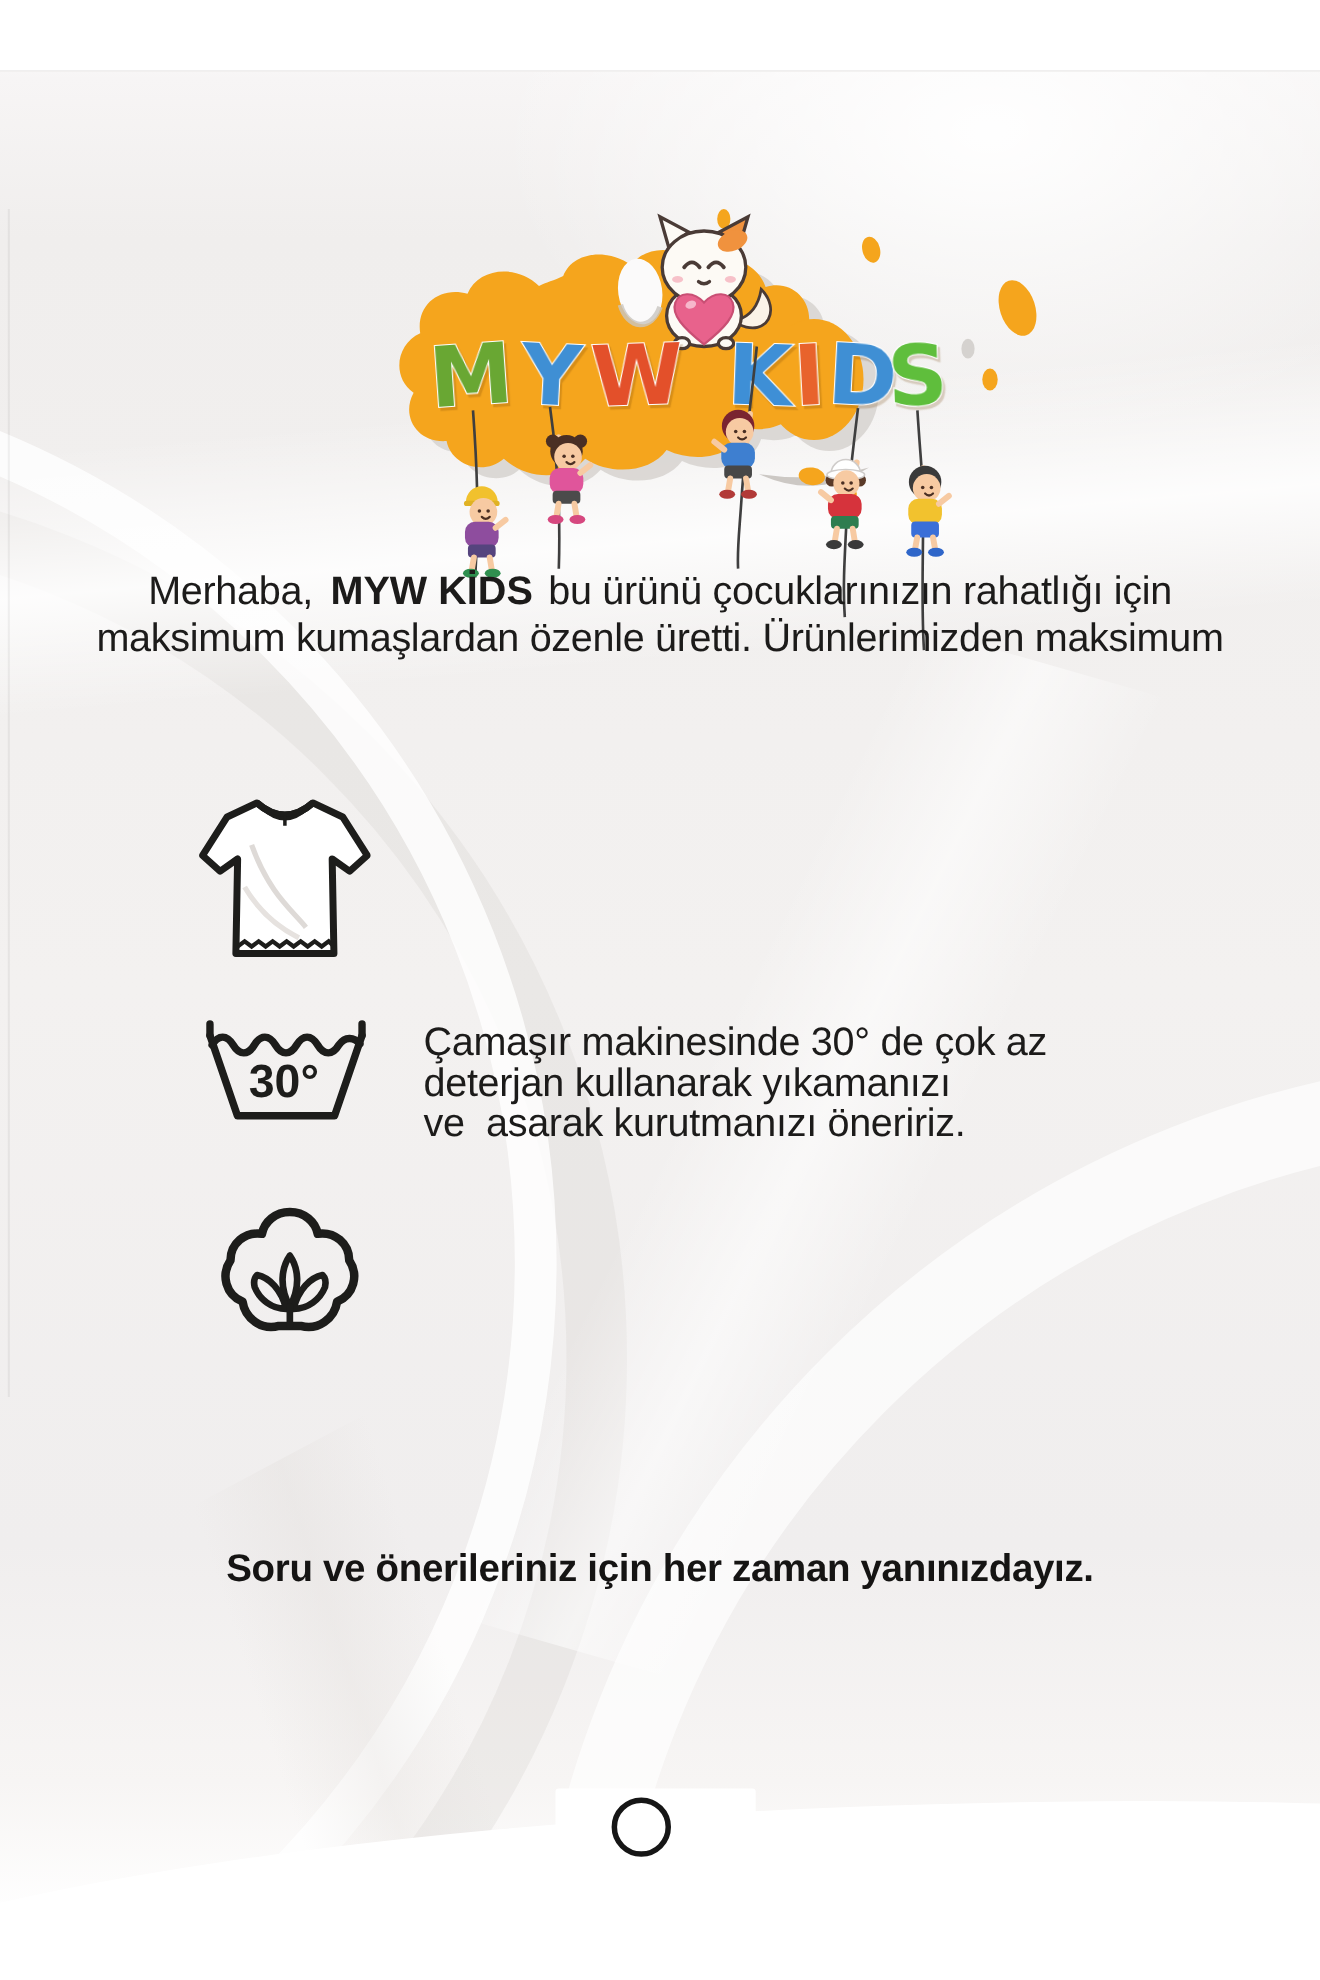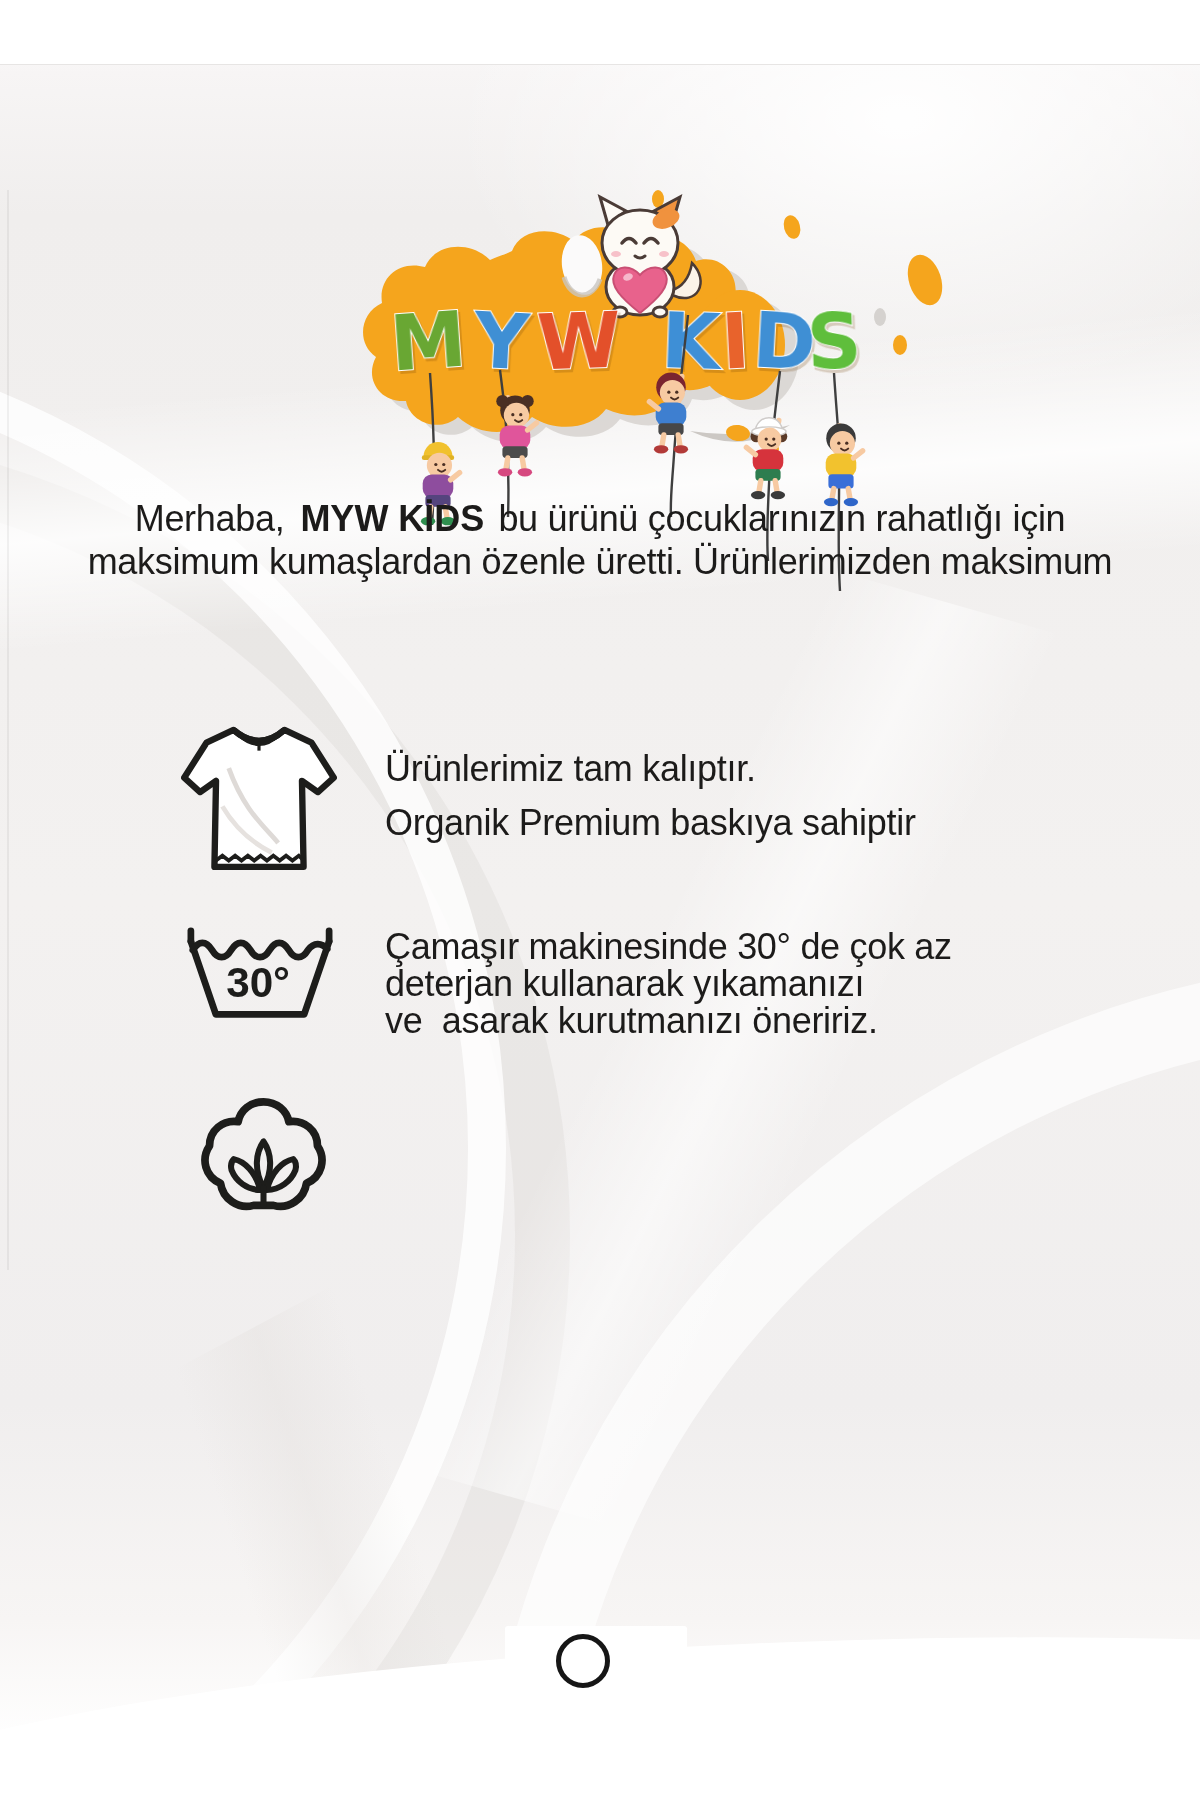--- a/index.html
+++ b/index.html
@@ -26,21 +26,21 @@
     background:linear-gradient(100deg,rgba(226,222,219,0) 35%,rgba(226,222,219,.35) 50%,rgba(226,222,219,0) 65%);}
   .sweep-bottom{position:absolute;left:-220px;top:1648px;width:1750px;height:420px;background:#ffffff;
     border-radius:55% 45% 0 0 / 150px 80px 0 0;transform:rotate(-2.5deg);}
   .edge-left{position:absolute;left:7px;top:190px;width:2px;height:1080px;background:rgba(0,0,0,.05);}
   
   .logo-svg{position:absolute;left:340px;top:165px;}
   .logo-letter{font-family:"DejaVu Sans","Liberation Sans",sans-serif;font-weight:700;font-size:76px;
     paint-order:stroke;stroke:#ffffff;stroke-width:2px;
     filter:drop-shadow(2px 3px 0 rgba(110,60,0,.22));}
   
-  .intro{position:absolute;left:20px;top:497px;width:1160px;text-align:center;
+  .intro{position:absolute;left:20px;top:515px;width:1160px;text-align:center;
     font-size:36px;line-height:43px;letter-spacing:-.3px;color:#1c1b1a;}
   .intro .brand{font-weight:700;margin:0 14px 0 16px;letter-spacing:0;}
   
   .care-icon{position:absolute;}
   .care-text{position:absolute;left:385px;width:790px;font-size:36px;letter-spacing:-.3px;
     white-space:pre-wrap;color:#1c1b1a;}
   .t1{top:742px;line-height:54px;}
   .t2{top:928px;line-height:37px;}
   .t3{top:1141px;line-height:46px;}
   .wash-badge{font-family:"Liberation Sans",sans-serif;font-weight:700;font-size:44px;}
@@ -231,22 +231,20 @@
   <svg class="care-icon" style="left:181px;top:720px;" width="156" height="160" viewBox="0 0 98 100">
     <path d="M33,6 L16,14 L2,36 L12,45 L22,38 L21,92 L77,92 L76,38 L86,45 L96,36 L82,14 L65,6
              Q49,20 33,6 Z" fill="#ffffff" stroke="#1d1d1b" stroke-width="4" stroke-linejoin="round"></path>
     <path d="M33,6 Q49,20 65,6" fill="none" stroke="#1d1d1b" stroke-width="4"></path>
     <path d="M36,9 Q49,21 62,9" fill="none" stroke="#1d1d1b" stroke-width="2"></path>
     <line x1="49" y1="13" x2="49" y2="19" stroke="#1d1d1b" stroke-width="2"></line>
     <path d="M30,30 C40,58 54,68 61,77" fill="none" stroke="#dedad7" stroke-width="3"></path>
     <path d="M26,54 C36,71 49,79 57,83" fill="none" stroke="#e6e2df" stroke-width="3"></path>
     <path d="M22,88 l4,-3 4,3 4,-3 4,3 4,-3 4,3 4,-3 4,3 4,-3 4,3 4,-3 4,3 4,-3 3,3" fill="none" stroke="#1d1d1b" stroke-width="2.4"></path>
   </svg>
-  <div class="care-text t1">Ürünlerimiz tam kalıptır.
-Organik Premium baskıya sahiptir</div>
 
   <svg class="care-icon" style="left:183px;top:926px;" width="154" height="96" viewBox="0 0 160 100">
     <g stroke="#1d1d1b" stroke-width="7" fill="none" stroke-linecap="round" stroke-linejoin="round">
       <path d="M8,5 V16"></path>
       <path d="M152,5 V16"></path>
       <path d="M8,16 L34,92 L126,92 L152,16"></path>
       <path d="M10,25 C16,15 24,15 30,25 C36,35 44,35 50,25 C56,15 64,15 70,25 C76,35 84,35 90,25
                C96,15 104,15 110,25 C116,35 124,35 130,25 C136,17 144,17 150,24"></path>
     </g>
     <text class="wash-badge" x="78" y="74" text-anchor="middle" fill="#1d1d1b">30°</text>
@@ -260,17 +258,18 @@
       <path stroke-width="7" d="M65,8 C53,8 44,16 42,26 C28,24 16,34 16,48 C8,60 12,76 26,82
                C28,96 42,106 56,102 L74,102 C88,106 102,96 104,82 C118,76 122,60 114,48
                C114,34 102,24 88,26 C86,16 77,8 65,8 Z"></path>
       <path stroke-width="5.5" d="M65,44 C58,54 56,70 65,86 C74,70 72,54 65,44 Z"></path>
       <path stroke-width="5.5" d="M38,60 C48,62 58,72 62,88 C50,88 40,80 36,70 C35,66 36,62 38,60 Z"></path>
       <path stroke-width="5.5" d="M92,60 C82,62 72,72 68,88 C80,88 90,80 94,70 C95,66 94,62 92,60 Z"></path>
       <path stroke-width="5.5" d="M65,86 V102"></path>
     </g>
   </svg>
 
+  <div class="footer-msg">Soru ve önerileriniz için her zaman yanınızdayız.</div>
 
   <div class="chip"></div>
   <div class="circle-mark"></div>
 
 </div>
 
 </body></html>

